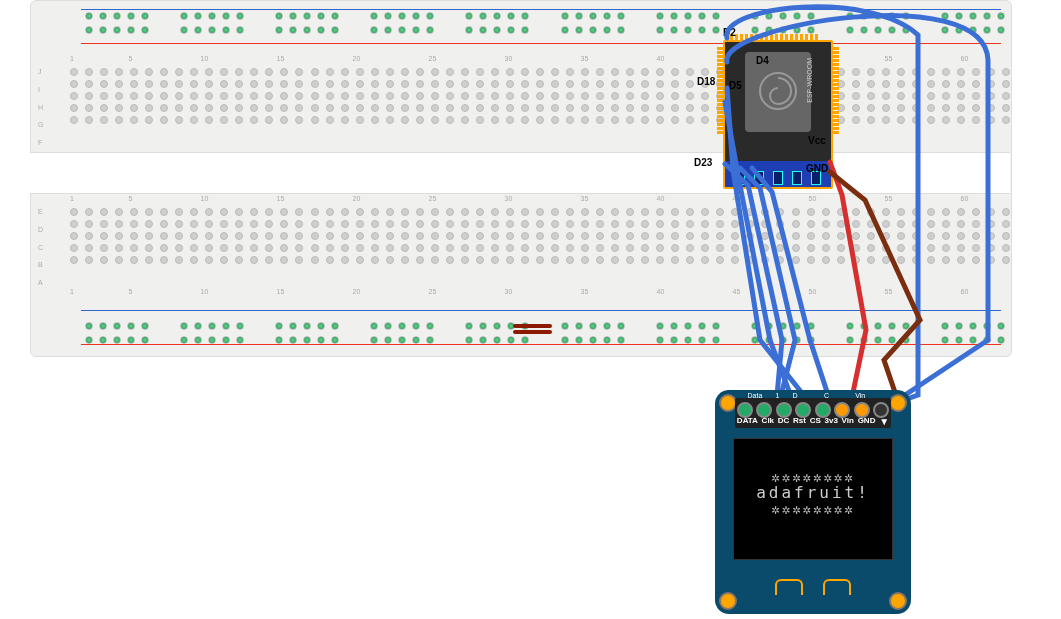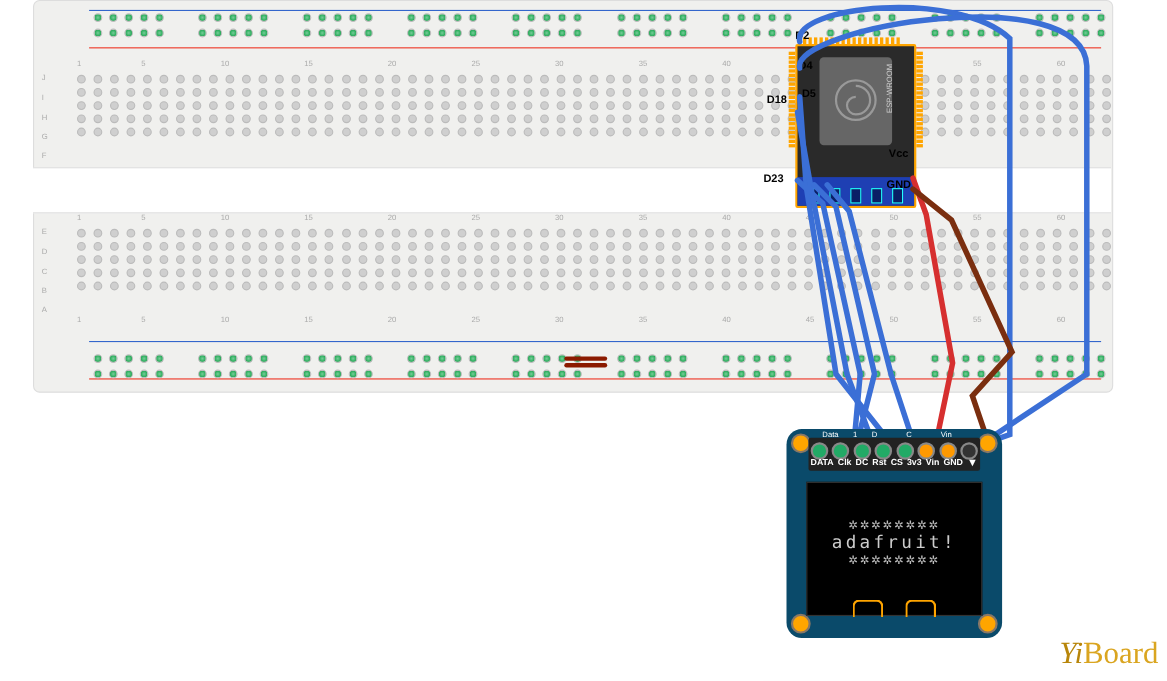--- a/index.html
+++ b/index.html
@@ -17,21 +17,21 @@
   .rowlbl{position:absolute;left:38px;font-size:7px;color:#aaa;display:flex;flex-direction:column;justify-content:space-between}
   .esp{position:absolute;left:723px;top:40px;width:106px;height:145px;background:#2a2a2a;border:2px solid #FFA500;border-radius:2px}
   .esp .shield{position:absolute;left:20px;top:10px;width:66px;height:80px;background:#666;border-radius:4px}
   .esp .shield svg{position:absolute;left:12px;top:18px}
   .esp .bot{position:absolute;left:0;bottom:0;width:100%;height:26px;background:#1e3fb3}
   .esp .bot .t{position:absolute;bottom:2px;left:10px;right:10px;height:14px;display:flex;justify-content:space-between}
   .esp .bot .t span{width:8px;height:12px;background:#0a1f66;border:1px solid #2ff}
   .esp .pins{position:absolute;font-size:0}
   .esp .pins span{display:inline-block;width:3px;height:6px;background:#FFA500;margin:0 1px}
   .lbl{position:absolute;font-size:10px;font-weight:bold;color:#000}
-  .oled{position:absolute;left:715px;top:390px;width:196px;height:190px;background:#0a4a6a;border-radius:14px}
+  .oled{position:absolute;left:715px;top:390px;width:196px;height:224px;background:#0a4a6a;border-radius:14px}
   .oled .mh{position:absolute;width:14px;height:14px;border-radius:50%;background:#FFA500;border:2px solid #876}
   .oled .hdr{position:absolute;top:8px;left:20px;right:20px;height:30px;display:flex;justify-content:space-around;background:#222;border-radius:2px}
   .oled .hdr .pin{width:12px;height:12px;border-radius:50%;margin-top:4px;border:2px solid #888}
   .oled .plbl{position:absolute;top:26px;left:20px;right:20px;display:flex;justify-content:space-around;font-size:8px;color:#fff;font-weight:bold}
   .oled .scr{position:absolute;left:18px;top:48px;right:18px;height:120px;background:#000;border:1px solid #333}
   .oled .scr .txt{color:#ccc;font-family:monospace;font-size:14px;text-align:center;line-height:16px;letter-spacing:1px;padding-top:30px}
   .oled .star{color:#bbb;font-size:14px;letter-spacing:2px}
   .oled .flex{position:absolute;bottom:15px;left:60px;right:60px;height:20px}
   .oled .flex span{position:absolute;width:24px;height:14px;border:2px solid #FFA500;border-bottom:none;border-radius:6px 6px 0 0}
   .wire{position:absolute;pointer-events:none}
@@ -1672,23 +1672,23 @@
           <span></span>
           <span></span>
           <span></span>
           <span></span>
           <span></span>
         </div>
       </div>
 </div>
 
 <div class="lbl" style="left:723px;top:27px">D2</div>
-<div class="lbl" style="left:726px;top:55px">D4</div>
+<div class="lbl" style="left:756px;top:55px">D4</div>
 <div class="lbl" style="left:729px;top:80px">D5</div>
-<div class="lbl" style="left:697px;top:86px">D18</div>
+<div class="lbl" style="left:697px;top:76px">D18</div>
 <div class="lbl" style="left:694px;top:157px">D23</div>
 <div class="lbl" style="left:808px;top:135px">Vcc</div>
 <div class="lbl" style="left:806px;top:163px">GND</div>
 
 <svg class="wire" width="1061" height="619" style="left:0;top:0">
 
   <path d="M 727 38 C 720 5, 870 -10, 918 35 L 918 395 L 884 407" stroke="#3b6fd6" stroke-width="5" fill="none" stroke-linecap="round"></path>
   <path d="M 727 62 C 718 25, 985 -20, 988 60 L 988 340 L 905 395 L 870 407" stroke="#3b6fd6" stroke-width="5" fill="none" stroke-linecap="round"></path>
   <path d="M 727 88 L 733 170 L 760 340 L 813 407" stroke="#3b6fd6" stroke-width="5" fill="none" stroke-linecap="round"></path>
   <path d="M 725 102 L 738 175 L 770 340 L 795 407" stroke="#3b6fd6" stroke-width="5" fill="none" stroke-linecap="round"></path>
@@ -1744,17 +1744,14 @@
       <div style="font-size:16px;letter-spacing:3px">adafruit!</div>
       <div class="star">✲✲✲✲✲✲✲✲</div>
     </div>
   </div>
   <div class="flex">
     <span style="left:0"></span>
         <span style="right:0"></span>
   </div>
 </div>
 
-<div class="logo">
-  <span class="y">Yi</span><span class="b" title="YiBoard">Board</span>
+
 </div>
 
-</div>
-
 </body></html>

